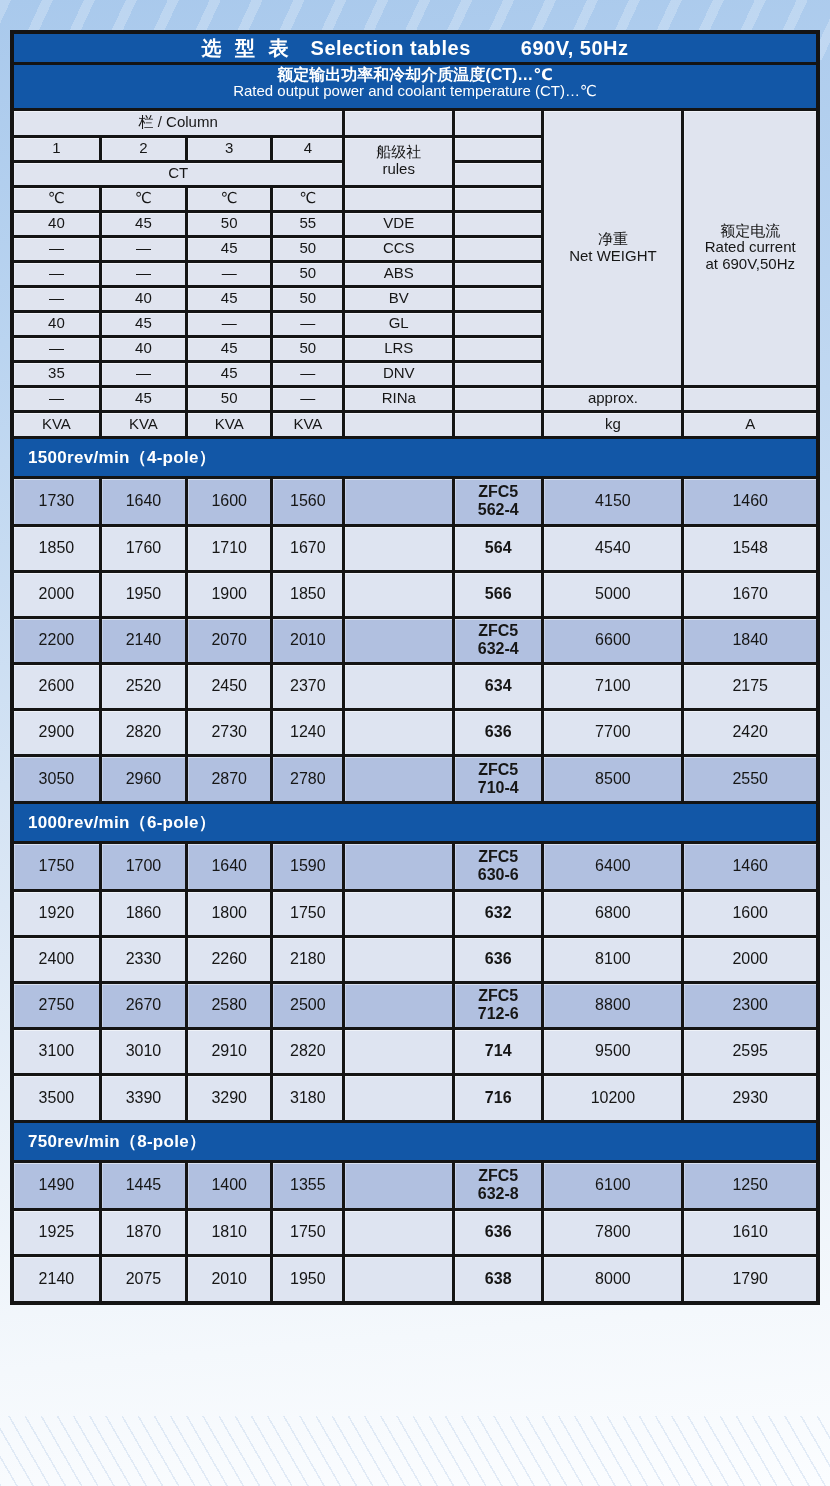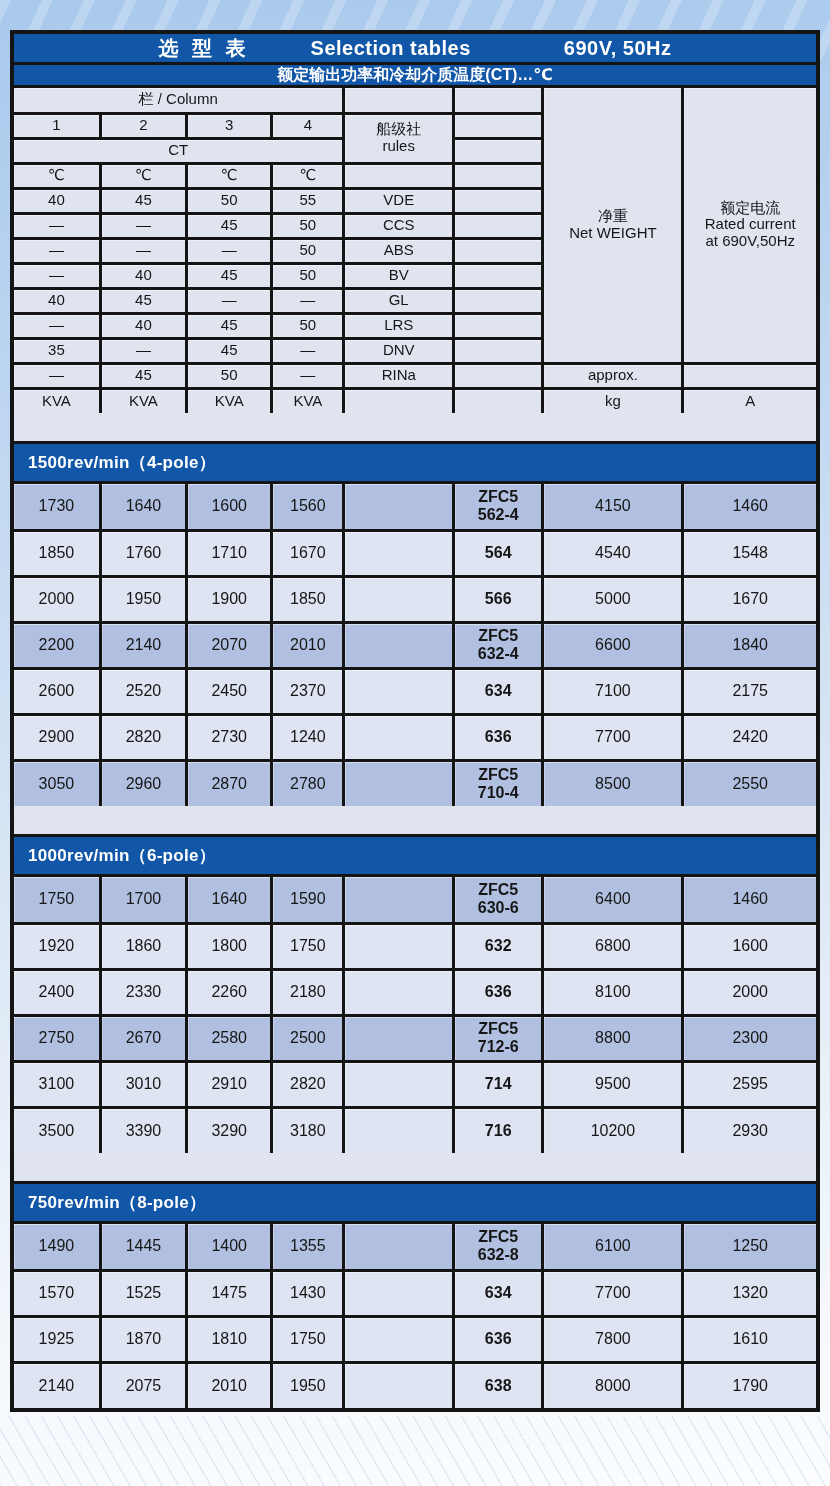--- a/index.html
+++ b/index.html
@@ -23,28 +23,28 @@
     opacity:.5;
   }
   .deco-bottom{
     position:absolute;bottom:0;left:0;right:0;height:70px;pointer-events:none;
     background:repeating-linear-gradient(60deg,rgba(120,160,210,.30) 0 1.5px,rgba(120,160,210,0) 1.5px 14px);
     opacity:.6;
   }
   .table-frame{position:relative;border:4px solid var(--border);background:var(--cellbg);}
   .title-bar{
     background:var(--blue);color:#fff;height:31px;border-bottom:3px solid var(--border);
-    display:flex;align-items:center;justify-content:center;font-weight:bold;font-size:20px;gap:43px;
+    display:flex;align-items:center;justify-content:center;font-weight:bold;font-size:20px;
   }
   .title-zh{letter-spacing:4px;}
   .title-en{margin:0 50px 0 18px;letter-spacing:.5px;}
   .title-spec{letter-spacing:.5px;}
   .subheader{
     background:var(--blue);color:#fff;text-align:center;
-    border-bottom:3px solid var(--border);padding:1px 0 2px 0;
+    border-bottom:3px solid var(--border);padding:1px 0 10px 0;
   }
   .subheader .zh{font-size:16px;line-height:17px;font-weight:bold;}
   .subheader .en{font-size:15px;line-height:15px;}
   table.grid{border-collapse:collapse;width:100%;table-layout:fixed;}
   .grid td{
     border:3px solid var(--border);background:var(--cellbg);
     text-align:center;vertical-align:middle;color:#161616;
     font-size:15px;height:25px;padding:0;line-height:1.12;
     box-shadow:inset 0 1px 0 rgba(255,255,255,.5), inset 1px 0 0 rgba(255,255,255,.28);
     overflow:hidden;
@@ -54,41 +54,42 @@
   .grid tr:first-child td{border-top:none;}
   .grid tr:last-child td{border-bottom:none;}
   .deg{font-size:13px;}
   .data-grid td{height:46px;font-size:16px;}
   .row-dark td{background:var(--rowdark);}
   .row-light td{background:var(--rowlight);}
   .section-bar{
     background:var(--blue);color:#fff;font-weight:bold;font-size:17px;
     height:43px;line-height:37px;padding-left:14px;
     border-top:3px solid var(--border);border-bottom:3px solid var(--border);
-    text-align:left;letter-spacing:.3px;margin-top:28px;
+    text-align:left;letter-spacing:.3px;
   }
   .model-line{line-height:18px;font-weight:bold;}
 </style>
 </head>
 <body>
 
 <div class="page">
   <div class="deco-top"></div>
   <div class="deco-bottom"></div>
 
   <div class="table-frame">
 
     <div class="title-bar">
       <span class="title-zh">选 型 表</span>
       <span class="title-en">Selection tables</span>
       <span class="title-spec">690V, 50Hz</span>
     </div>
 
     <div class="subheader">
       <div class="zh">额定输出功率和冷却介质温度(CT)…℃</div>
+      <div class="en">Rated output power and coolant temperature (CT)…℃</div>
     </div>
 
     <table class="grid" id="header-table">
       <colgroup>
         <col style="width:85px">
           <col style="width:85px">
           <col style="width:84px">
           <col style="width:71px">
         <col style="width:108px">
           <col style="width:88px">
@@ -424,32 +425,20 @@
               <td>1355</td>
               <td></td>
               <td>
                 <div class="model-line">ZFC5</div>
                 <div class="model-line">632-8</div>
               </td>
               <td>6100</td>
               <td>1250</td>
             </tr>
             <tr class="row-light">
-              <td>1570</td>
-              <td>1525</td>
-              <td>1475</td>
-              <td>1430</td>
-              <td></td>
-              <td>
-                <div class="model-line">634</div>
-              </td>
-              <td>7700</td>
-              <td>1320</td>
-            </tr>
-            <tr class="row-light">
               <td>1925</td>
               <td>1870</td>
               <td>1810</td>
               <td>1750</td>
               <td></td>
               <td>
                 <div class="model-line">636</div>
               </td>
               <td>7800</td>
               <td>1610</td>

